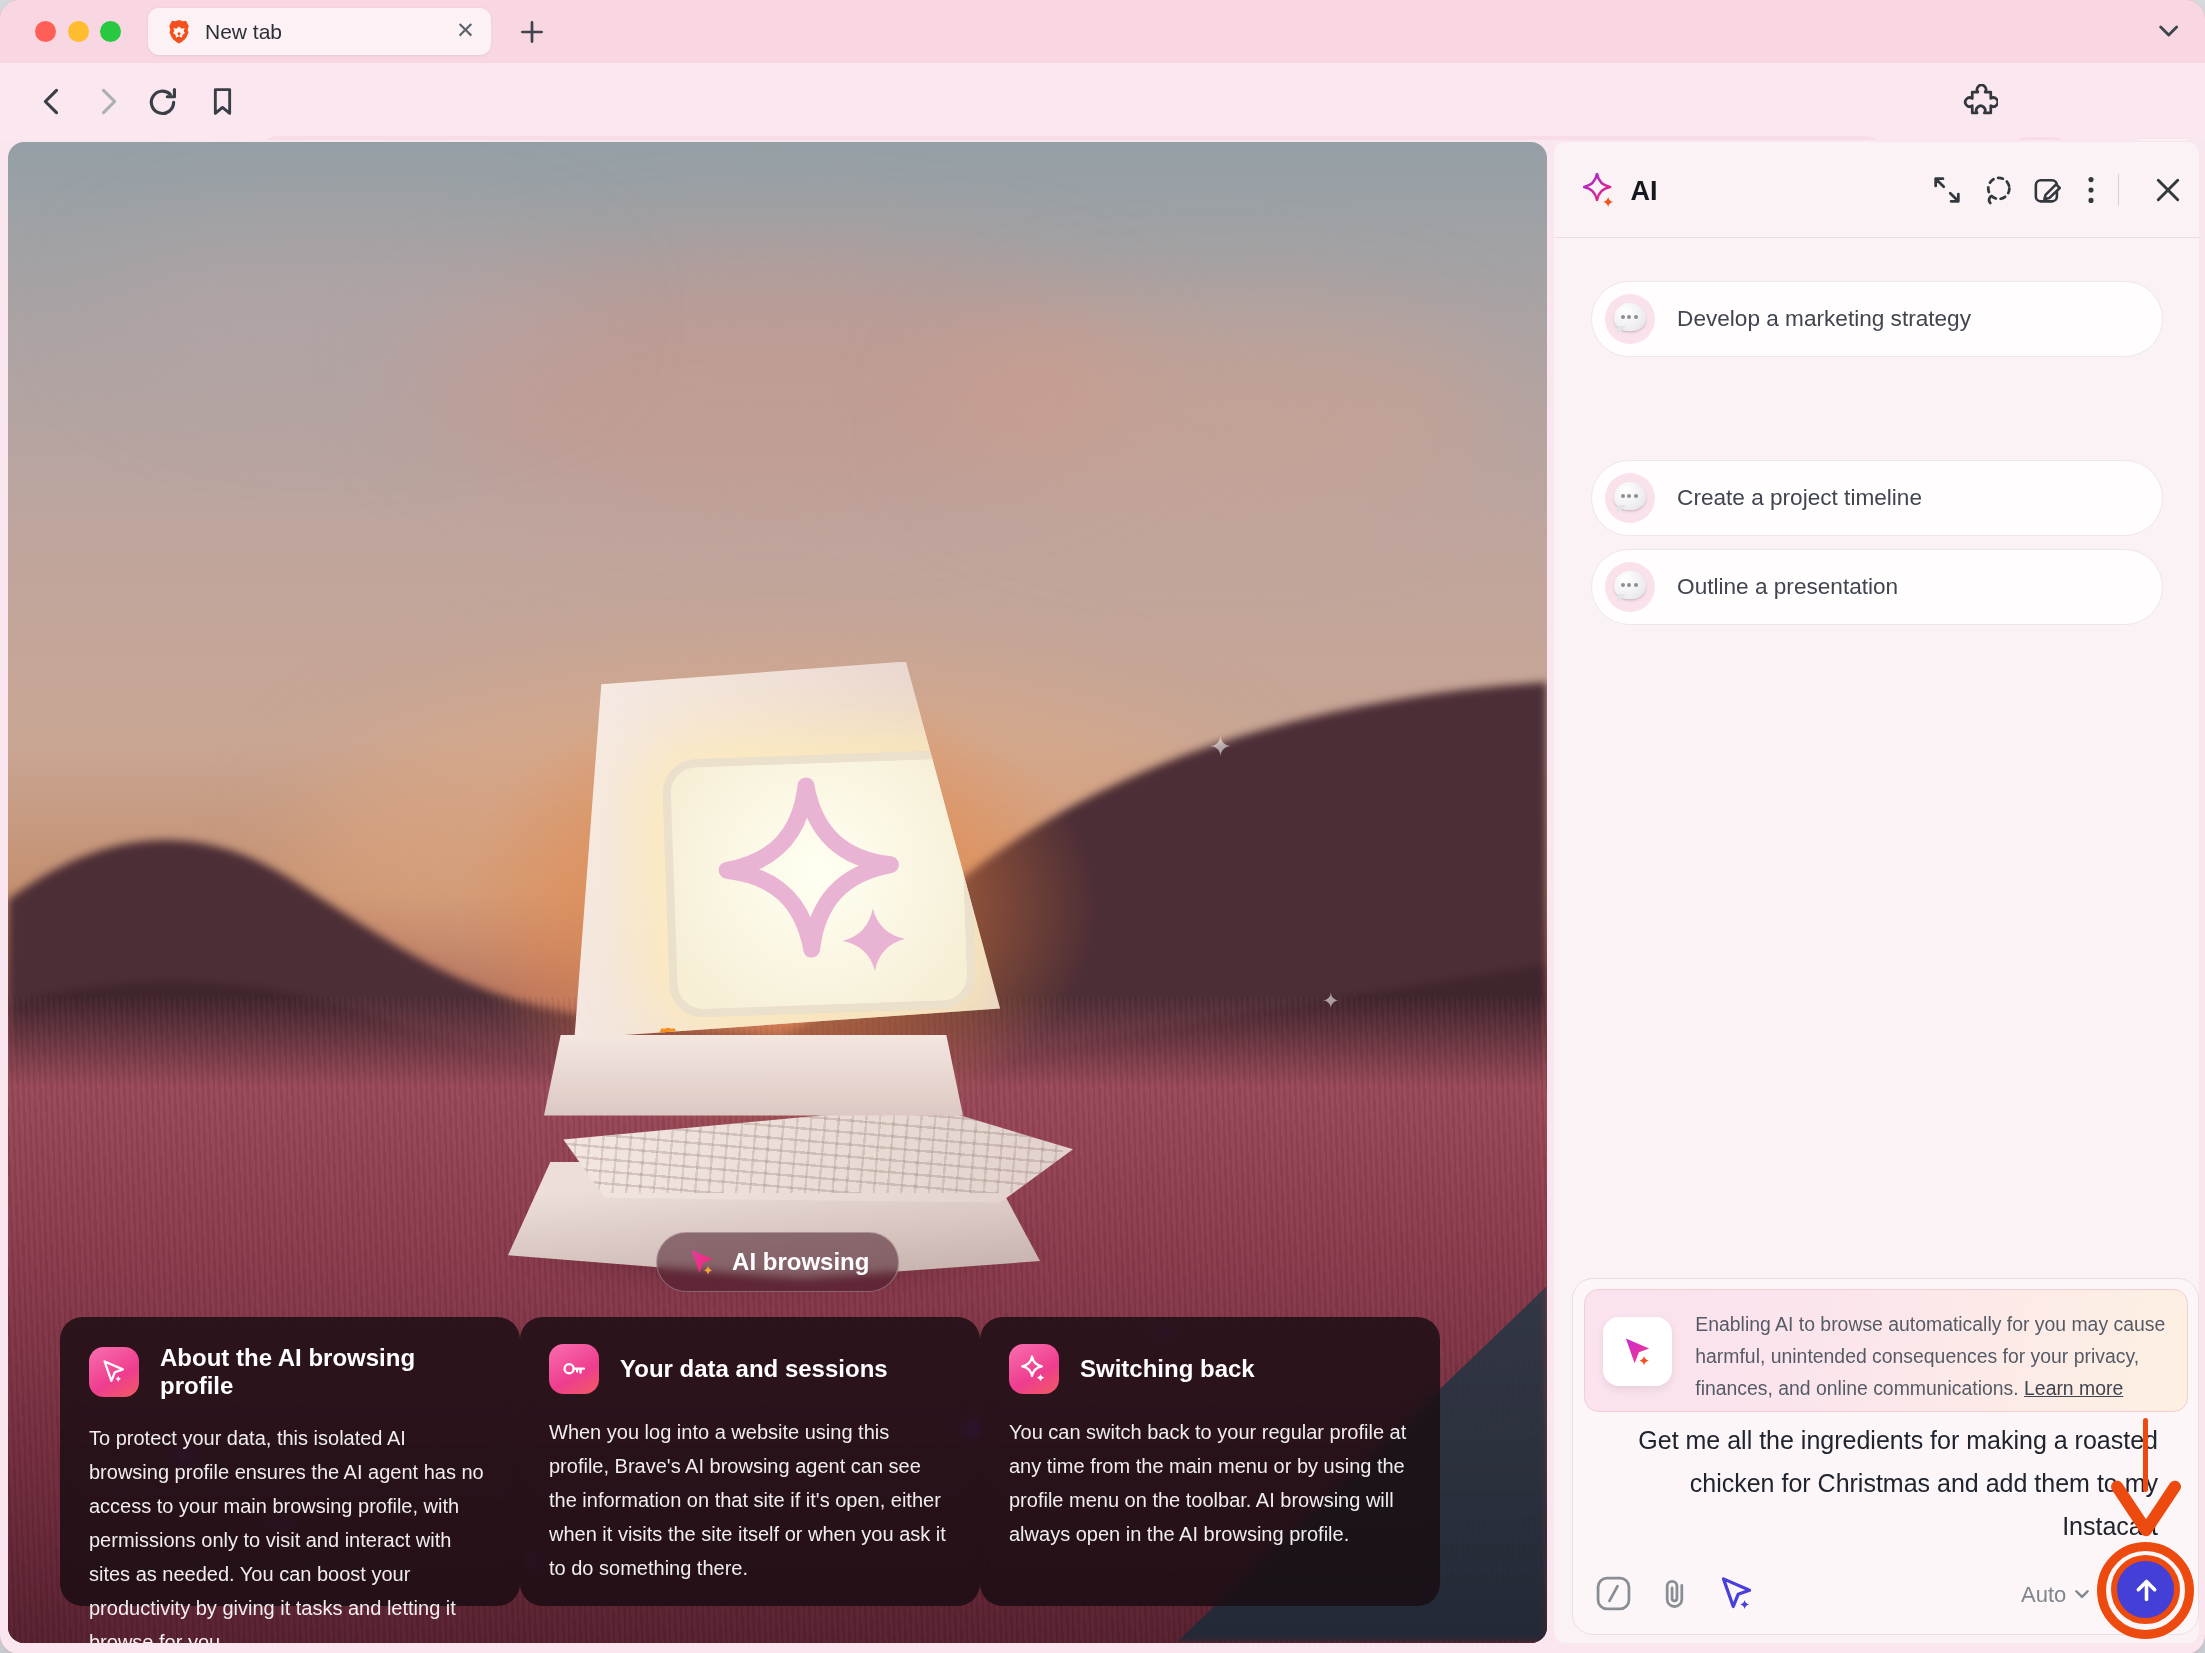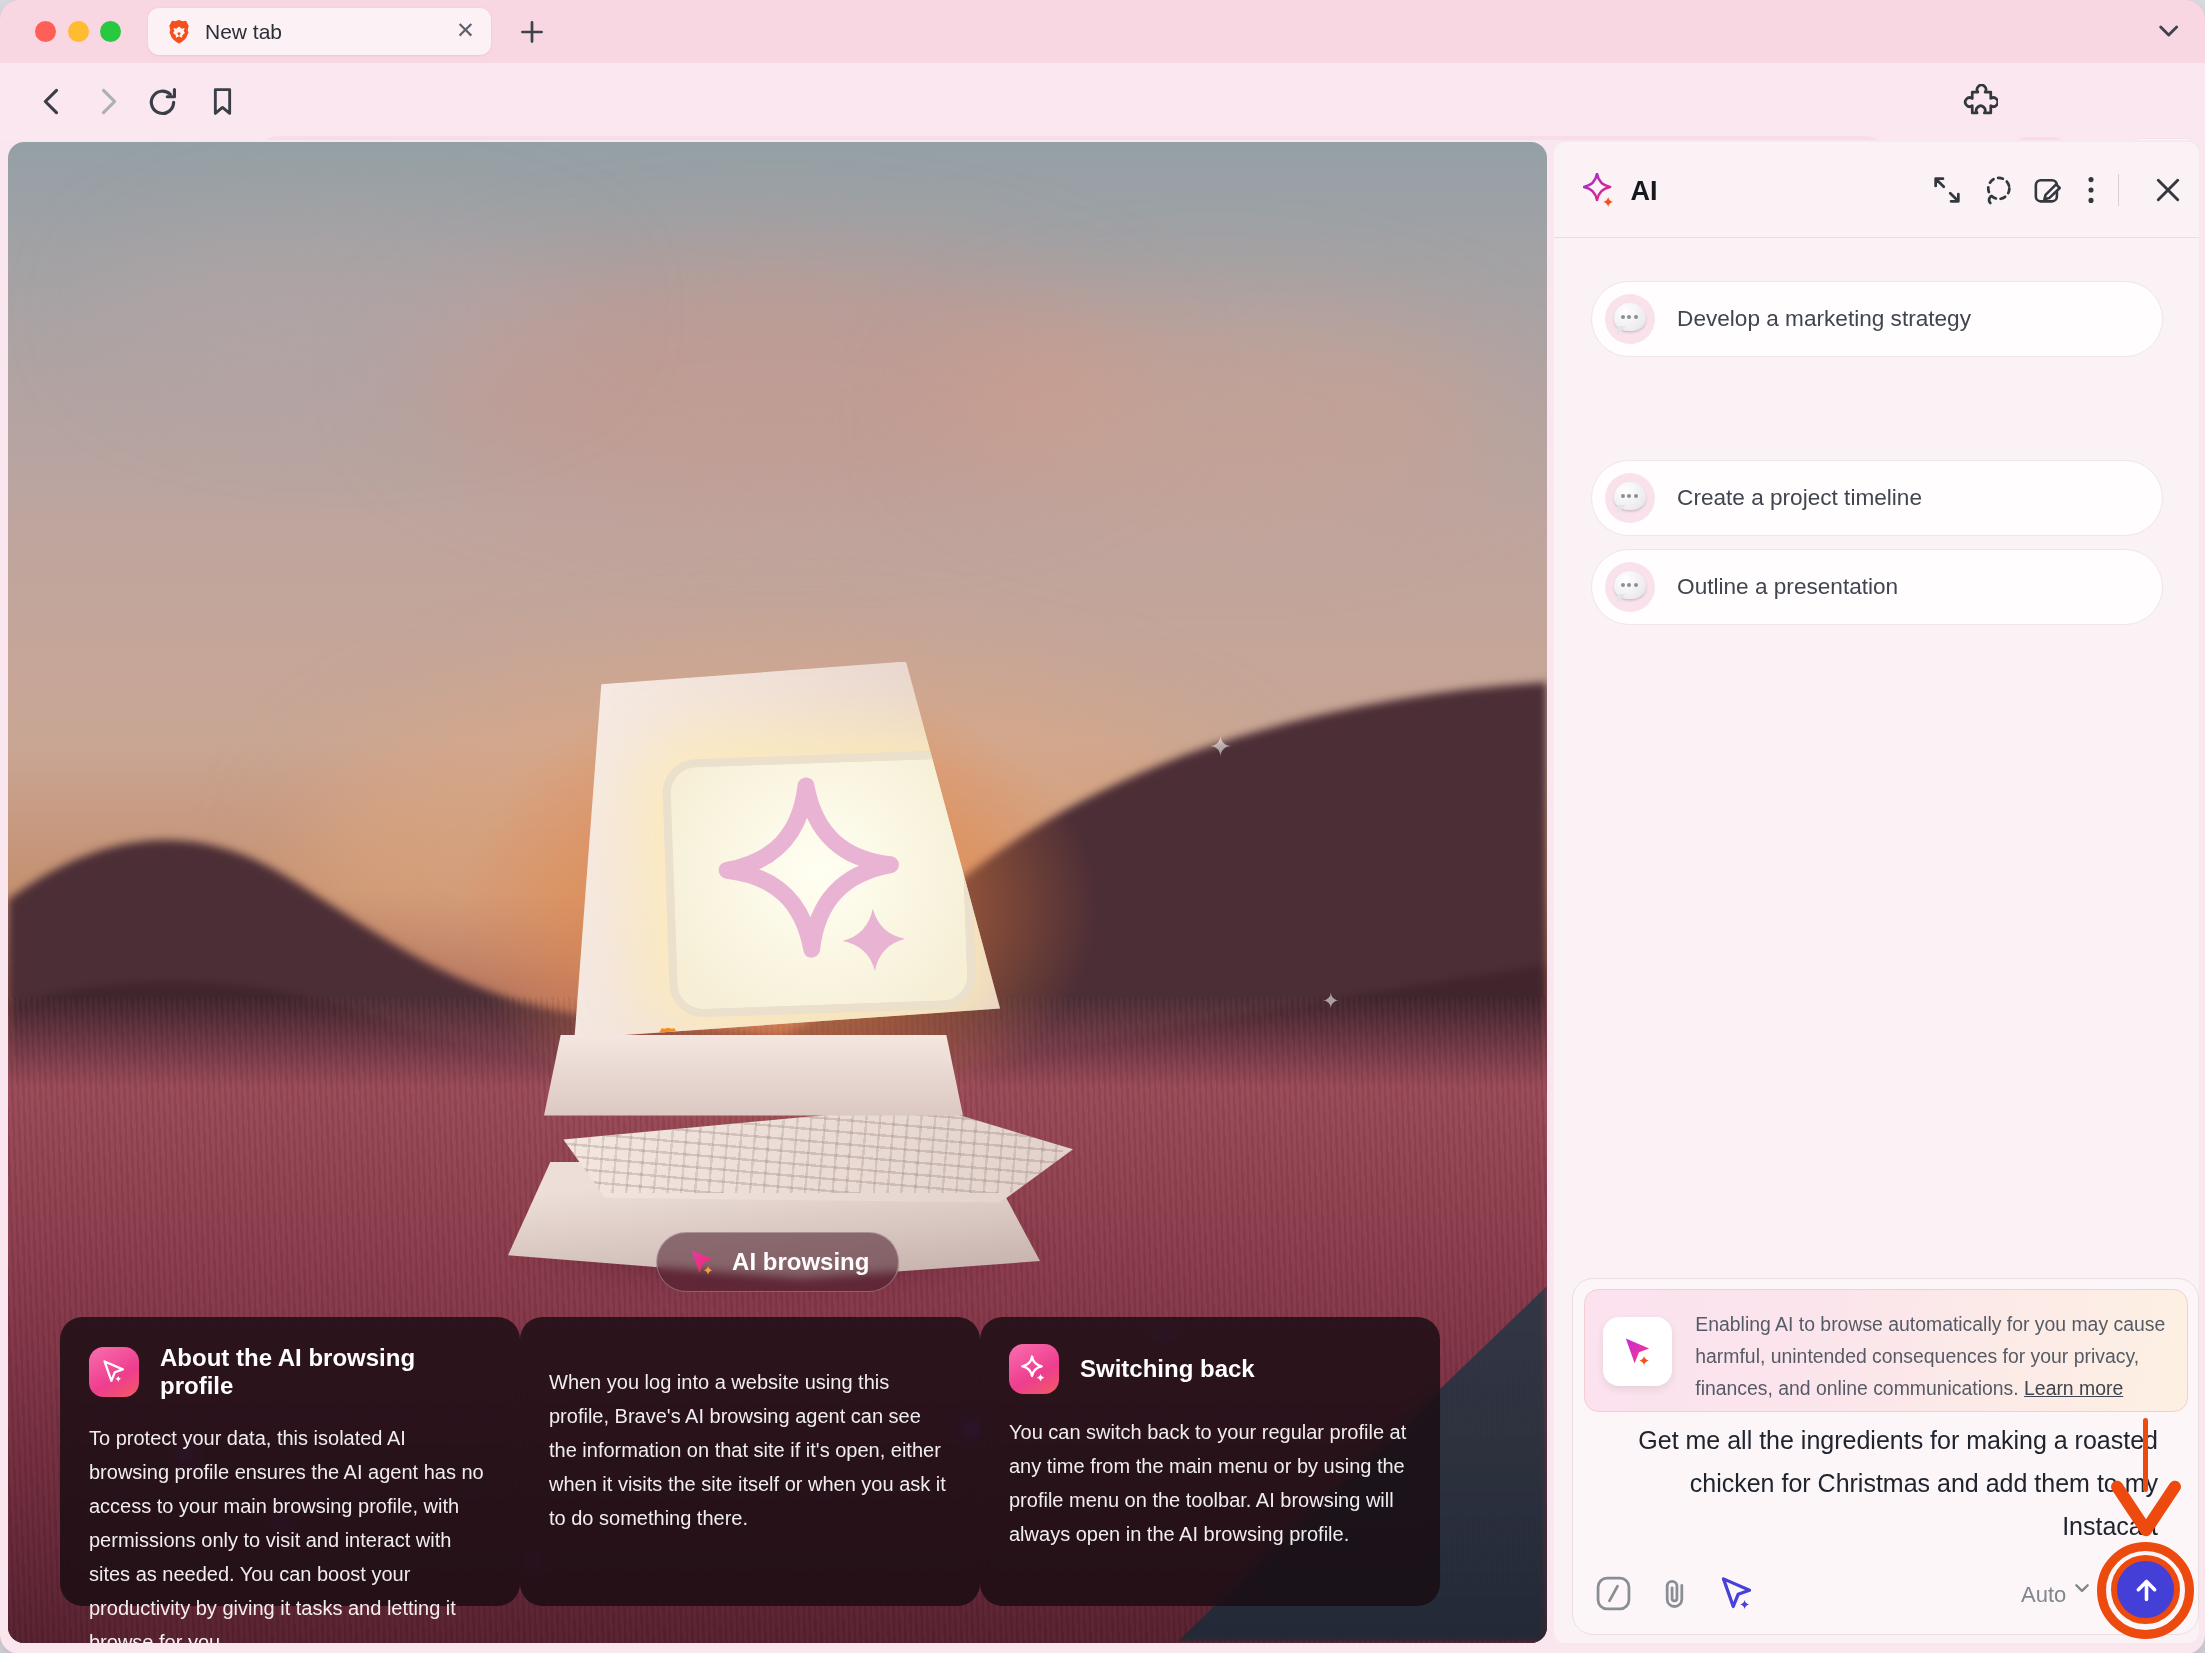--- a/index.html
+++ b/index.html
@@ -118,21 +118,21 @@
   .input-card { position:absolute; left:18.5px; top:1136px; width:627px; height:357px; border-radius:21px;
                 background:#FCF6F8; border:1.6px solid #EBDEE2; }
   .warning { position:absolute; left:11.3px; top:10.5px; width:604px; height:123px; border-radius:14.5px;
              background:linear-gradient(100deg,#FBE2EF 0%,#FBE5EC 40%,#FDF0E2 100%); border:1.6px solid #F3CCD4; }
   .warn-icon { position:absolute; left:18px; top:27px; width:69px; height:69px; border-radius:16px; background:#FFFFFF;
                box-shadow:0 3.2px 8px rgba(0,0,0,.08); display:flex; align-items:center; justify-content:center; }
   .warn-text { position:absolute; left:110px; top:18px; width:484px; font-size:19.4px; line-height:32px; color:#555B66; }
   .warn-text a { color:#3E4450; text-decoration:underline; }
   .prompt { position:absolute; left:21px; top:140px; width:564px; font-size:25px; line-height:43px; color:#20242E;text-align:right; }
   .row-ic { position:absolute; top:295px; width:39px; height:39px; color:#898E95; }
-  .auto { position:absolute; left:448px; top:303px; font-size:22px; color:#81868D; display:flex; gap:6.5px; }
+  .auto { position:absolute; left:448px; top:303px; font-size:22px; color:#81868D; display:flex; align-items:center; gap:6.5px; }
   .send { position:absolute; left:543px; top:281px; width:61px; height:61px; border-radius:50%;
           background:var(--c-submit-blue,#443FD6); display:flex; align-items:center; justify-content:center; }
 
   .annot { position:absolute; inset:0; pointer-events:none; }
   .an-line { position:absolute; left:589px; top:1276px; width:5.6px; height:74px; border-radius:3.2px;
              background:var(--c-annotation-orange,#EC4A0F); }
   .an-head { position:absolute; left:555px; top:1338px; width:74px; height:60px; color:var(--c-annotation-orange,#EC4A0F); }
   .ring { position:absolute; border-radius:50%; border-style:solid; border-color:var(--c-annotation-orange,#EC4A0F); }
   .ring.outer { left:543px; top:1400px; width:97px; height:97px; border-width:9px; }
   .ring.inner { left:557px; top:1413px; width:69px; height:69px; border-width:6.5px; }
@@ -292,20 +292,29 @@
                   <path d="M8 6 L40 20 L26 25 L20 40 Z" fill="none" stroke="#fff" stroke-width="4" stroke-linejoin="round"></path>
                   <path d="M32 31 C32.7 34 34.5 35.8 37.5 36.5 C34.5 37.2 32.7 39 32 42 C31.3 39 29.5 37.2 26.5 36.5 C29.5 35.8 31.3 34 32 31 Z" fill="#fff"></path>
                 </svg>
             </span>
             <span class="card-title">About the AI browsing profile</span>
           </div>
           <div class="card-body">To protect your data, this isolated AI browsing profile ensures the AI agent has no access to your main browsing profile, with permissions only to visit and interact with sites as needed. You can boost your productivity by giving it tasks and letting it browse for you.</div>
         </div>
 
         <div class="card">
+          <div class="card-head">
+            <span class="card-icon">
+              <svg width="27.4" height="27.4" viewBox="0 0 48 48" fill="none" stroke="#fff" stroke-width="4" stroke-linecap="round">
+                <circle cx="16" cy="24" r="8"></circle>
+                  <path d="M24 24h18M36 24v7M30 24v5"></path>
+                </svg>
+            </span>
+            <span class="card-title">Your data and sessions</span>
+          </div>
           <div class="card-body">When you log into a website using this profile, Brave's AI browsing agent can see the information on that site if it's open, either when it visits the site itself or when you ask it to do something there.</div>
         </div>
 
         <div class="card">
           <div class="card-head">
             <span class="card-icon">
               <svg width="27.4" height="27.4" viewBox="0 0 64 64">
                   <path d="M30 6 C32.5 20 42 29.5 56 32 C42 34.5 32.5 44 30 58 C27.5 44 18 34.5 4 32 C18 29.5 27.5 20 30 6 Z" fill="none" stroke="#fff" stroke-width="6" stroke-linejoin="round" transform="scale(0.88) translate(2,-2)"></path>
                   <path d="M48 44 C49 49 52 52 57 53 C52 54 49 57 48 62 C47 57 44 54 39 53 C44 52 47 49 48 44 Z" fill="#fff"></path>
                 </svg>

